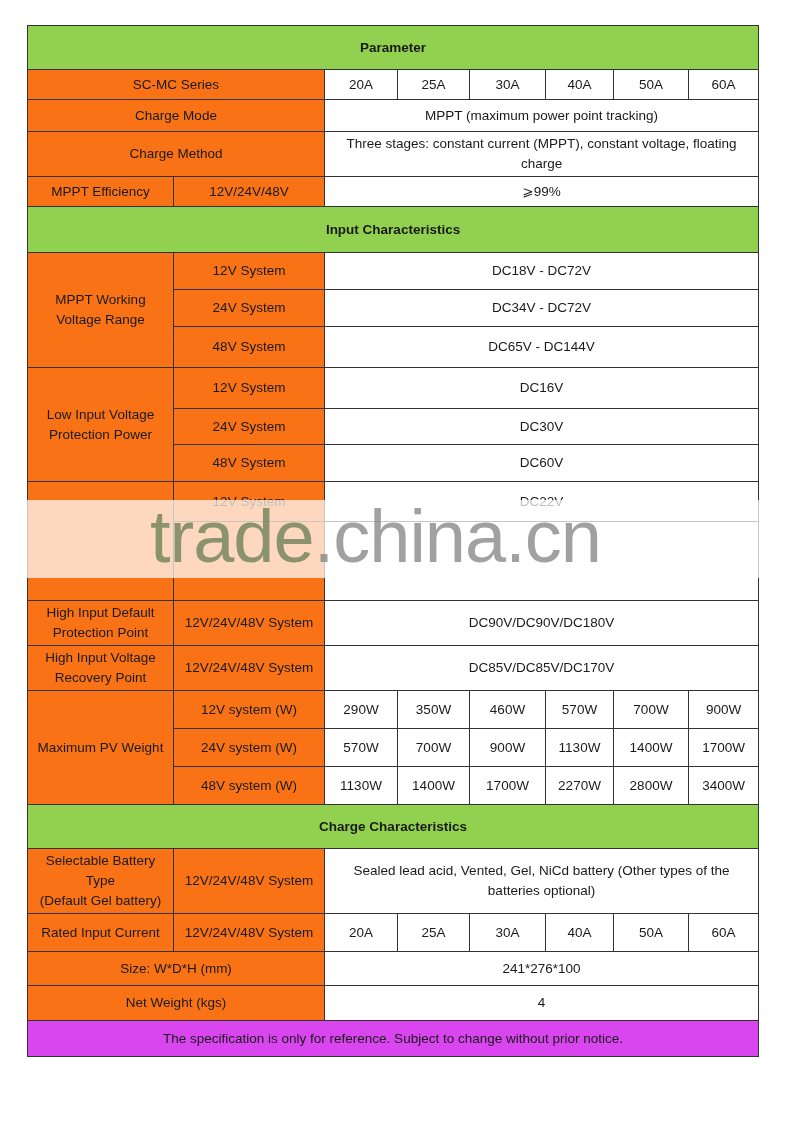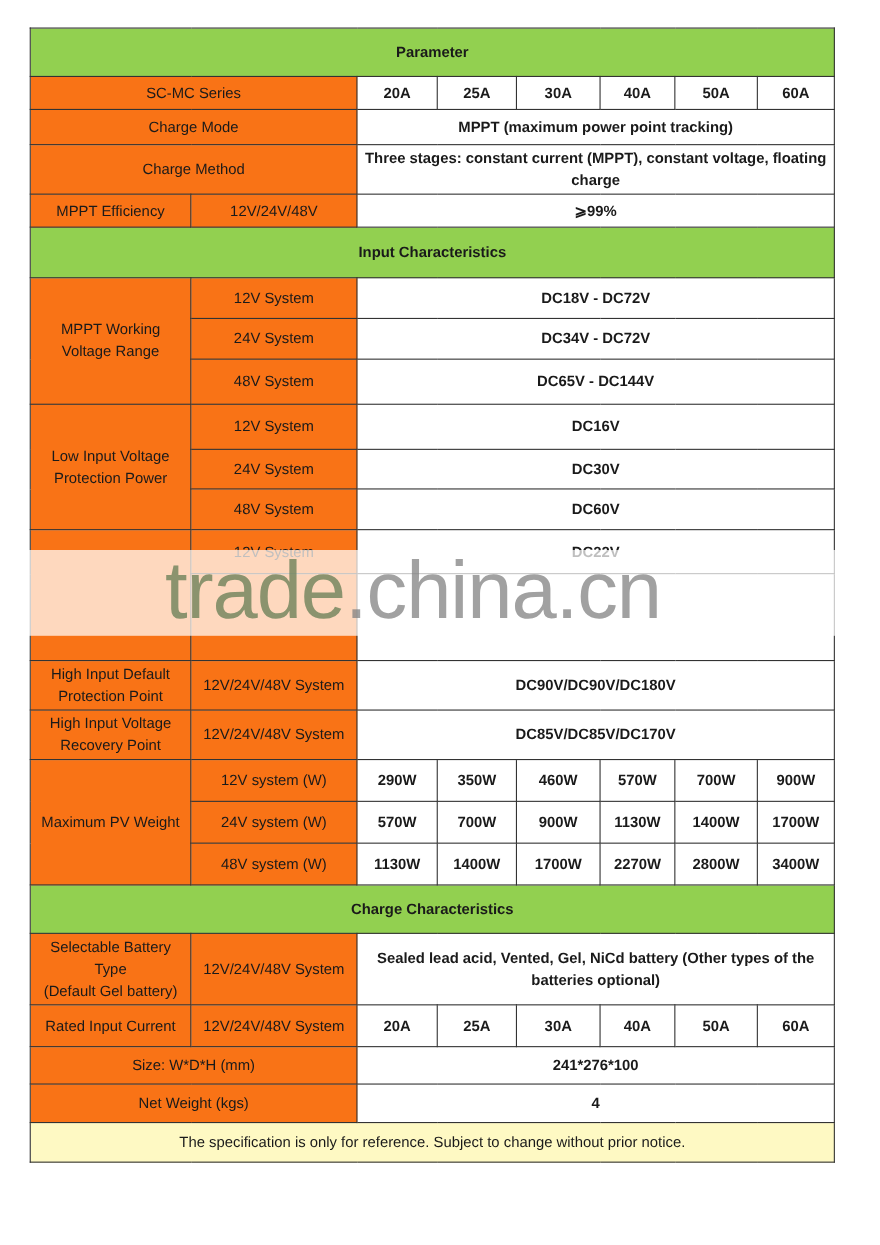--- a/index.html
+++ b/index.html
@@ -2,22 +2,22 @@
 <html><head>
 <meta charset="utf-8">
 <style>
   html, body { margin:0; padding:0; background:#ffffff; }
   body { width:800px; height:1132px; position:relative; font-family:"Liberation Sans", sans-serif; color:#1a1a1a; overflow:hidden; }
   .sheet { position:absolute; left:27px; top:25px; width:731px; }
   table { border-collapse:collapse; width:731px; table-layout:fixed; font-size:13.5px; }
   td { border:1px solid #333; text-align:center; vertical-align:middle; padding:2px 3px; line-height:20px; }
   .hdr { background:#92D050; font-weight:bold; font-size:13.5px; }
   .lbl { background:#f97316; }
-  .val { background:#ffffff;font-weight:bold; }
-  .note { background:#fef9c3;margin-top:18px; }
+  .val { background:#ffffff; }
+  .note { background:#d946ef;margin-top:18px; }
   .wm-band { position:absolute; left:0; top:500px; width:800px; height:78px; background:rgba(255,255,255,0.72); pointer-events:none; }
   .wm-text { position:absolute; left:150px; top:494px; font-size:74px; letter-spacing:-1px; color:rgba(130,130,130,0.75); font-family:"Liberation Sans", sans-serif; pointer-events:none; white-space:nowrap; }
   .wm-text .t1 { color:rgba(110,130,90,0.8); }
 </style>
 </head>
 <body>
 
 <div class="sheet">
 <table>
   <colgroup>

